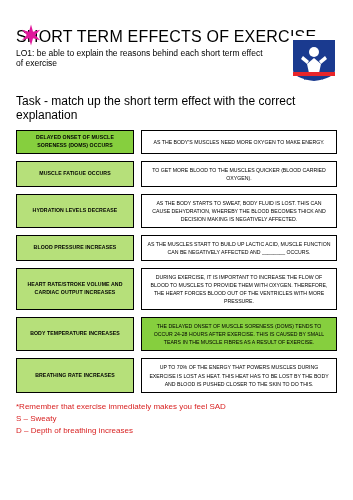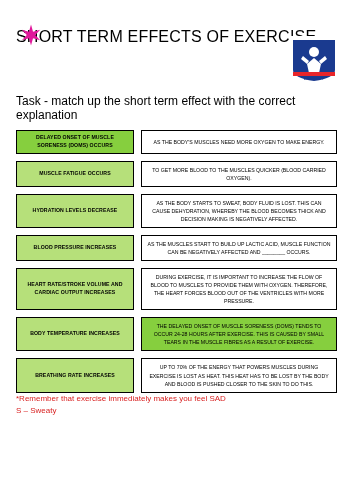--- a/index.html
+++ b/index.html
@@ -96,21 +96,21 @@
     justify-content: center;
     padding: 4px 5px;
     box-sizing: border-box;
     font-size: 5.2px;
     line-height: 1.55;
   }
   .right-box.highlight {
     background: #86cf3e;
   }
   .footer {
-    margin-top: 0;
+    margin-top: 8px;
     color: #d81f1f;
     font-size: 8px;
     line-height: 1.5;
   }
   .footer div {
     margin: 0;
   }
 </style>
 </head>
 <body>
@@ -131,20 +131,21 @@
         <circle cx="23" cy="16" r="5" fill="#ffffff"></circle>
         <path d="M23 22 l7 6 l-2 9 h-10 l-2 -9 Z" fill="#ffffff"></path>
         <path d="M12 20 l6 5 l-2 3 l-6 -5 Z" fill="#ffffff"></path>
         <path d="M34 20 l-6 5 l2 3 l6 -5 Z" fill="#ffffff"></path>
         <rect x="2" y="36" width="42" height="4" fill="#e8252a"></rect>
         <text x="23" y="44" font-size="4" fill="#1a3a8f" text-anchor="middle" font-family="Liberation Sans, sans-serif">ACADEMY</text>
       </svg>
     </span>
 
     <h1 class="title">SHORT TERM EFFECTS OF EXERCISE</h1>
+    <div class="subtitle">LO1: be able to explain the reasons behind each short term effect of exercise</div>
   </div>
 
   <div class="task">Task - match up the short term effect with the correct explanation</div>
 
   <div class="rows">
 
     <div class="row">
       <div class="left-box highlight">DELAYED ONSET OF MUSCLE SORENESS (DOMS) OCCURS</div>
       <div class="right-box">AS THE BODY'S MUSCLES NEED MORE OXYGEN TO MAKE ENERGY.</div>
     </div>
@@ -177,15 +178,16 @@
     <div class="row">
       <div class="left-box">BREATHING RATE INCREASES</div>
       <div class="right-box">UP TO 70% OF THE ENERGY THAT POWERS MUSCLES DURING EXERCISE IS LOST AS HEAT. THIS HEAT HAS TO BE LOST BY THE BODY AND BLOOD IS PUSHED CLOSER TO THE SKIN TO DO THIS.</div>
     </div>
 
   </div>
 
   <div class="footer">
     <div>*Remember that exercise immediately makes you feel SAD</div>
     <div>S – Sweaty</div>
+    <div>D – Depth of breathing increases</div>
   </div>
 
 </div>
 
 </body></html>

